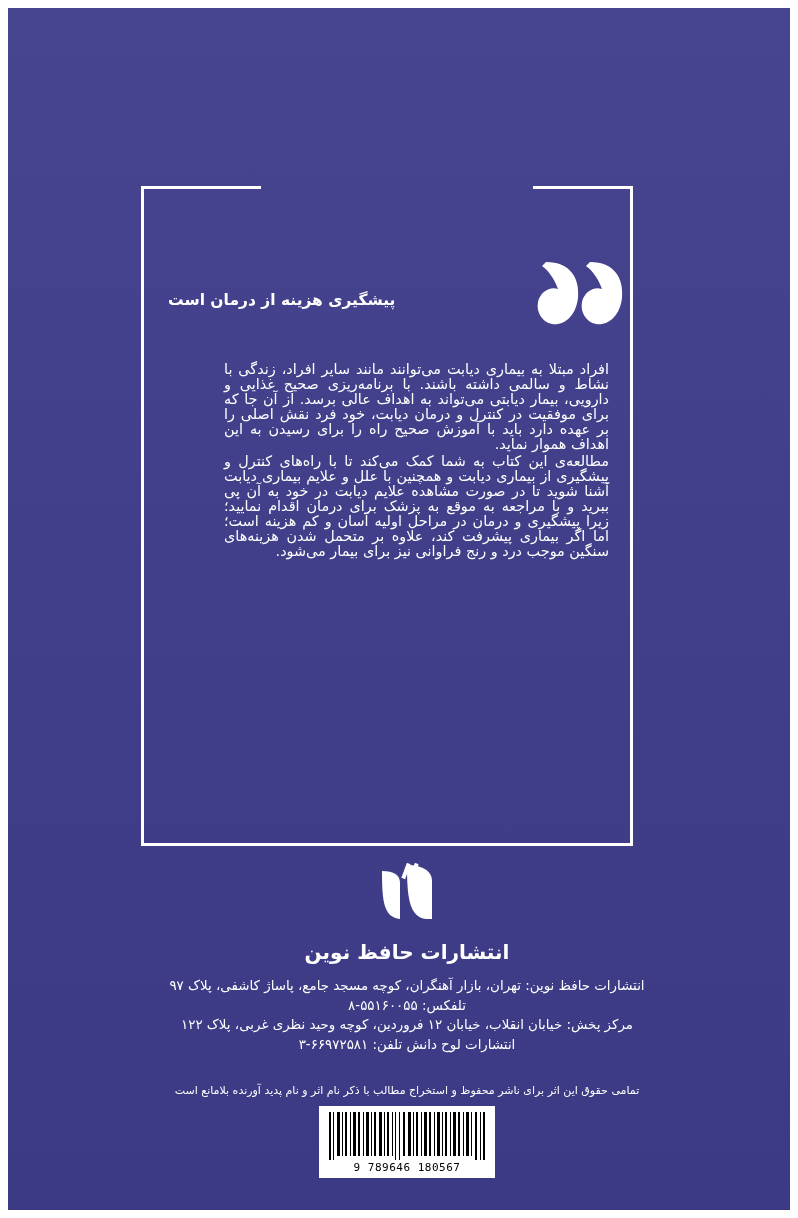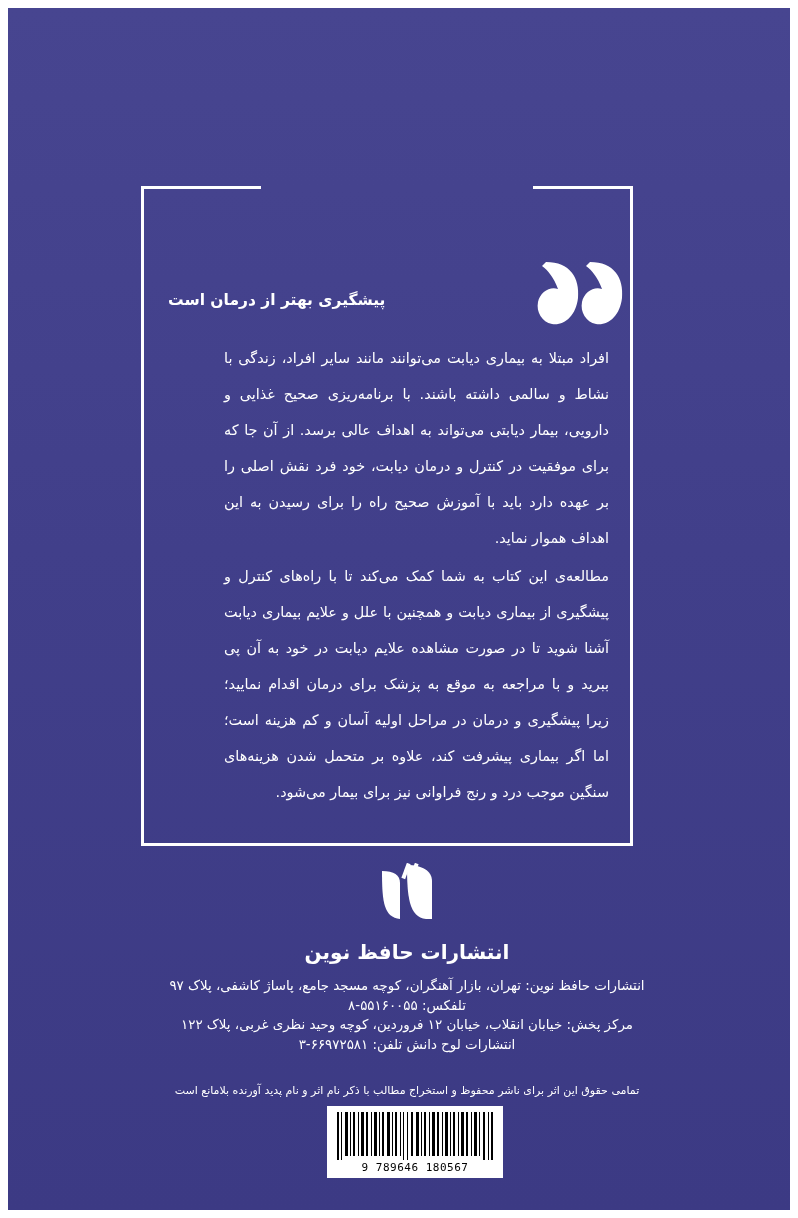--- a/index.html
+++ b/index.html
@@ -73,26 +73,26 @@
     text-align: left;
     color: #ffffff;
     font-size: 15.5px;
     font-weight: bold;
     letter-spacing: 0.2px;
     font-family: "DejaVu Sans", "Liberation Sans", sans-serif;
   }
 
   .body-text {
     position: absolute;
-    top: 332px;
+    top: 354px;
     right: 181px;
     width: 385px;
     color: #ffffff;
     font-size: 14.4px;
-    line-height: 36px;
+    line-height: 15px;
     text-align: justify;
     text-align-last: right;
     font-family: "DejaVu Sans", "Liberation Sans", sans-serif;
   }
   .body-text p {
     margin: 0 0 2px 0;
     text-align: justify;
     text-align-last: right;
   }
   .body-text p:last-child { margin-bottom: 0; }
@@ -140,21 +140,21 @@
     width: 798px;
     text-align: center;
     color: #ffffff;
     font-size: 11px;
     font-family: "DejaVu Sans", "Liberation Sans", sans-serif;
   }
 
   
   .barcode-box {
     position: absolute;
-    left: 319px;
+    left: 311px;
     top: 1098px;
     width: 176px;
     height: 72px;
     background: #ffffff;
     padding: 6px 8px 2px 8px;
     box-sizing: border-box;
   }
   .bars {
     height: 48px;
     width: 100%;
@@ -180,21 +180,21 @@
     <div class="frame-top-left"></div>
     <div class="frame-top-right"></div>
 
     <div class="quote-mark">
       <svg width="96" height="70" viewBox="0 0 96 70" xmlns="http://www.w3.org/2000/svg" aria-hidden="true">
         <path d="M10 4 C34 4, 44 20, 42 40 C40 58, 28 68, 16 66 C6 64, 0 54, 2 44 C4 34, 14 28, 22 31 C18 20, 12 12, 6 8 Z" fill="#ffffff"></path>
         <path d="M54 4 C78 4, 88 20, 86 40 C84 58, 72 68, 60 66 C50 64, 44 54, 46 44 C48 34, 58 28, 66 31 C62 20, 56 12, 50 8 Z" fill="#ffffff"></path>
       </svg>
     </div>
 
-    <div class="tagline">پیشگیری بهتر از درمان است</div>
+    <div class="tagline">پیشگیری هزینه از درمان است</div>
 
     <div class="body-text">
       <p>افراد مبتلا به بیماری دیابت می‌توانند مانند سایر افراد، زندگی با نشاط و سالمی داشته باشند. با برنامه‌ریزی صحیح غذایی و دارویی، بیمار دیابتی می‌تواند به اهداف عالی برسد. از آن جا که برای موفقیت در کنترل و درمان دیابت، خود فرد نقش اصلی را بر عهده دارد باید با آموزش صحیح راه را برای رسیدن به این اهداف هموار نماید.</p>
       <p>مطالعه‌ی این کتاب به شما کمک می‌کند تا با راه‌های کنترل و پیشگیری از بیماری دیابت و همچنین با علل و علایم بیماری دیابت آشنا شوید تا در صورت مشاهده علایم دیابت در خود به آن پی ببرید و با مراجعه به موقع به پزشک برای درمان اقدام نمایید؛ زیرا پیشگیری و درمان در مراحل اولیه آسان و کم هزینه است؛ اما اگر بیماری پیشرفت کند، علاوه بر متحمل شدن هزینه‌های سنگین موجب درد و رنج فراوانی نیز برای بیمار می‌شود.</p>
     </div>
 
     <div class="logo">
       <svg width="66" height="62" viewBox="0 0 66 62" xmlns="http://www.w3.org/2000/svg" aria-hidden="true">
         <path d="M8 8 C8 40, 10 54, 26 56 L26 20 C26 12, 20 8, 8 8 Z" fill="#ffffff"></path>
         <path d="M33 2 C33 34, 35 54, 52 56 L58 56 L58 18 C58 8, 48 2, 33 2 Z" fill="#ffffff"></path>

